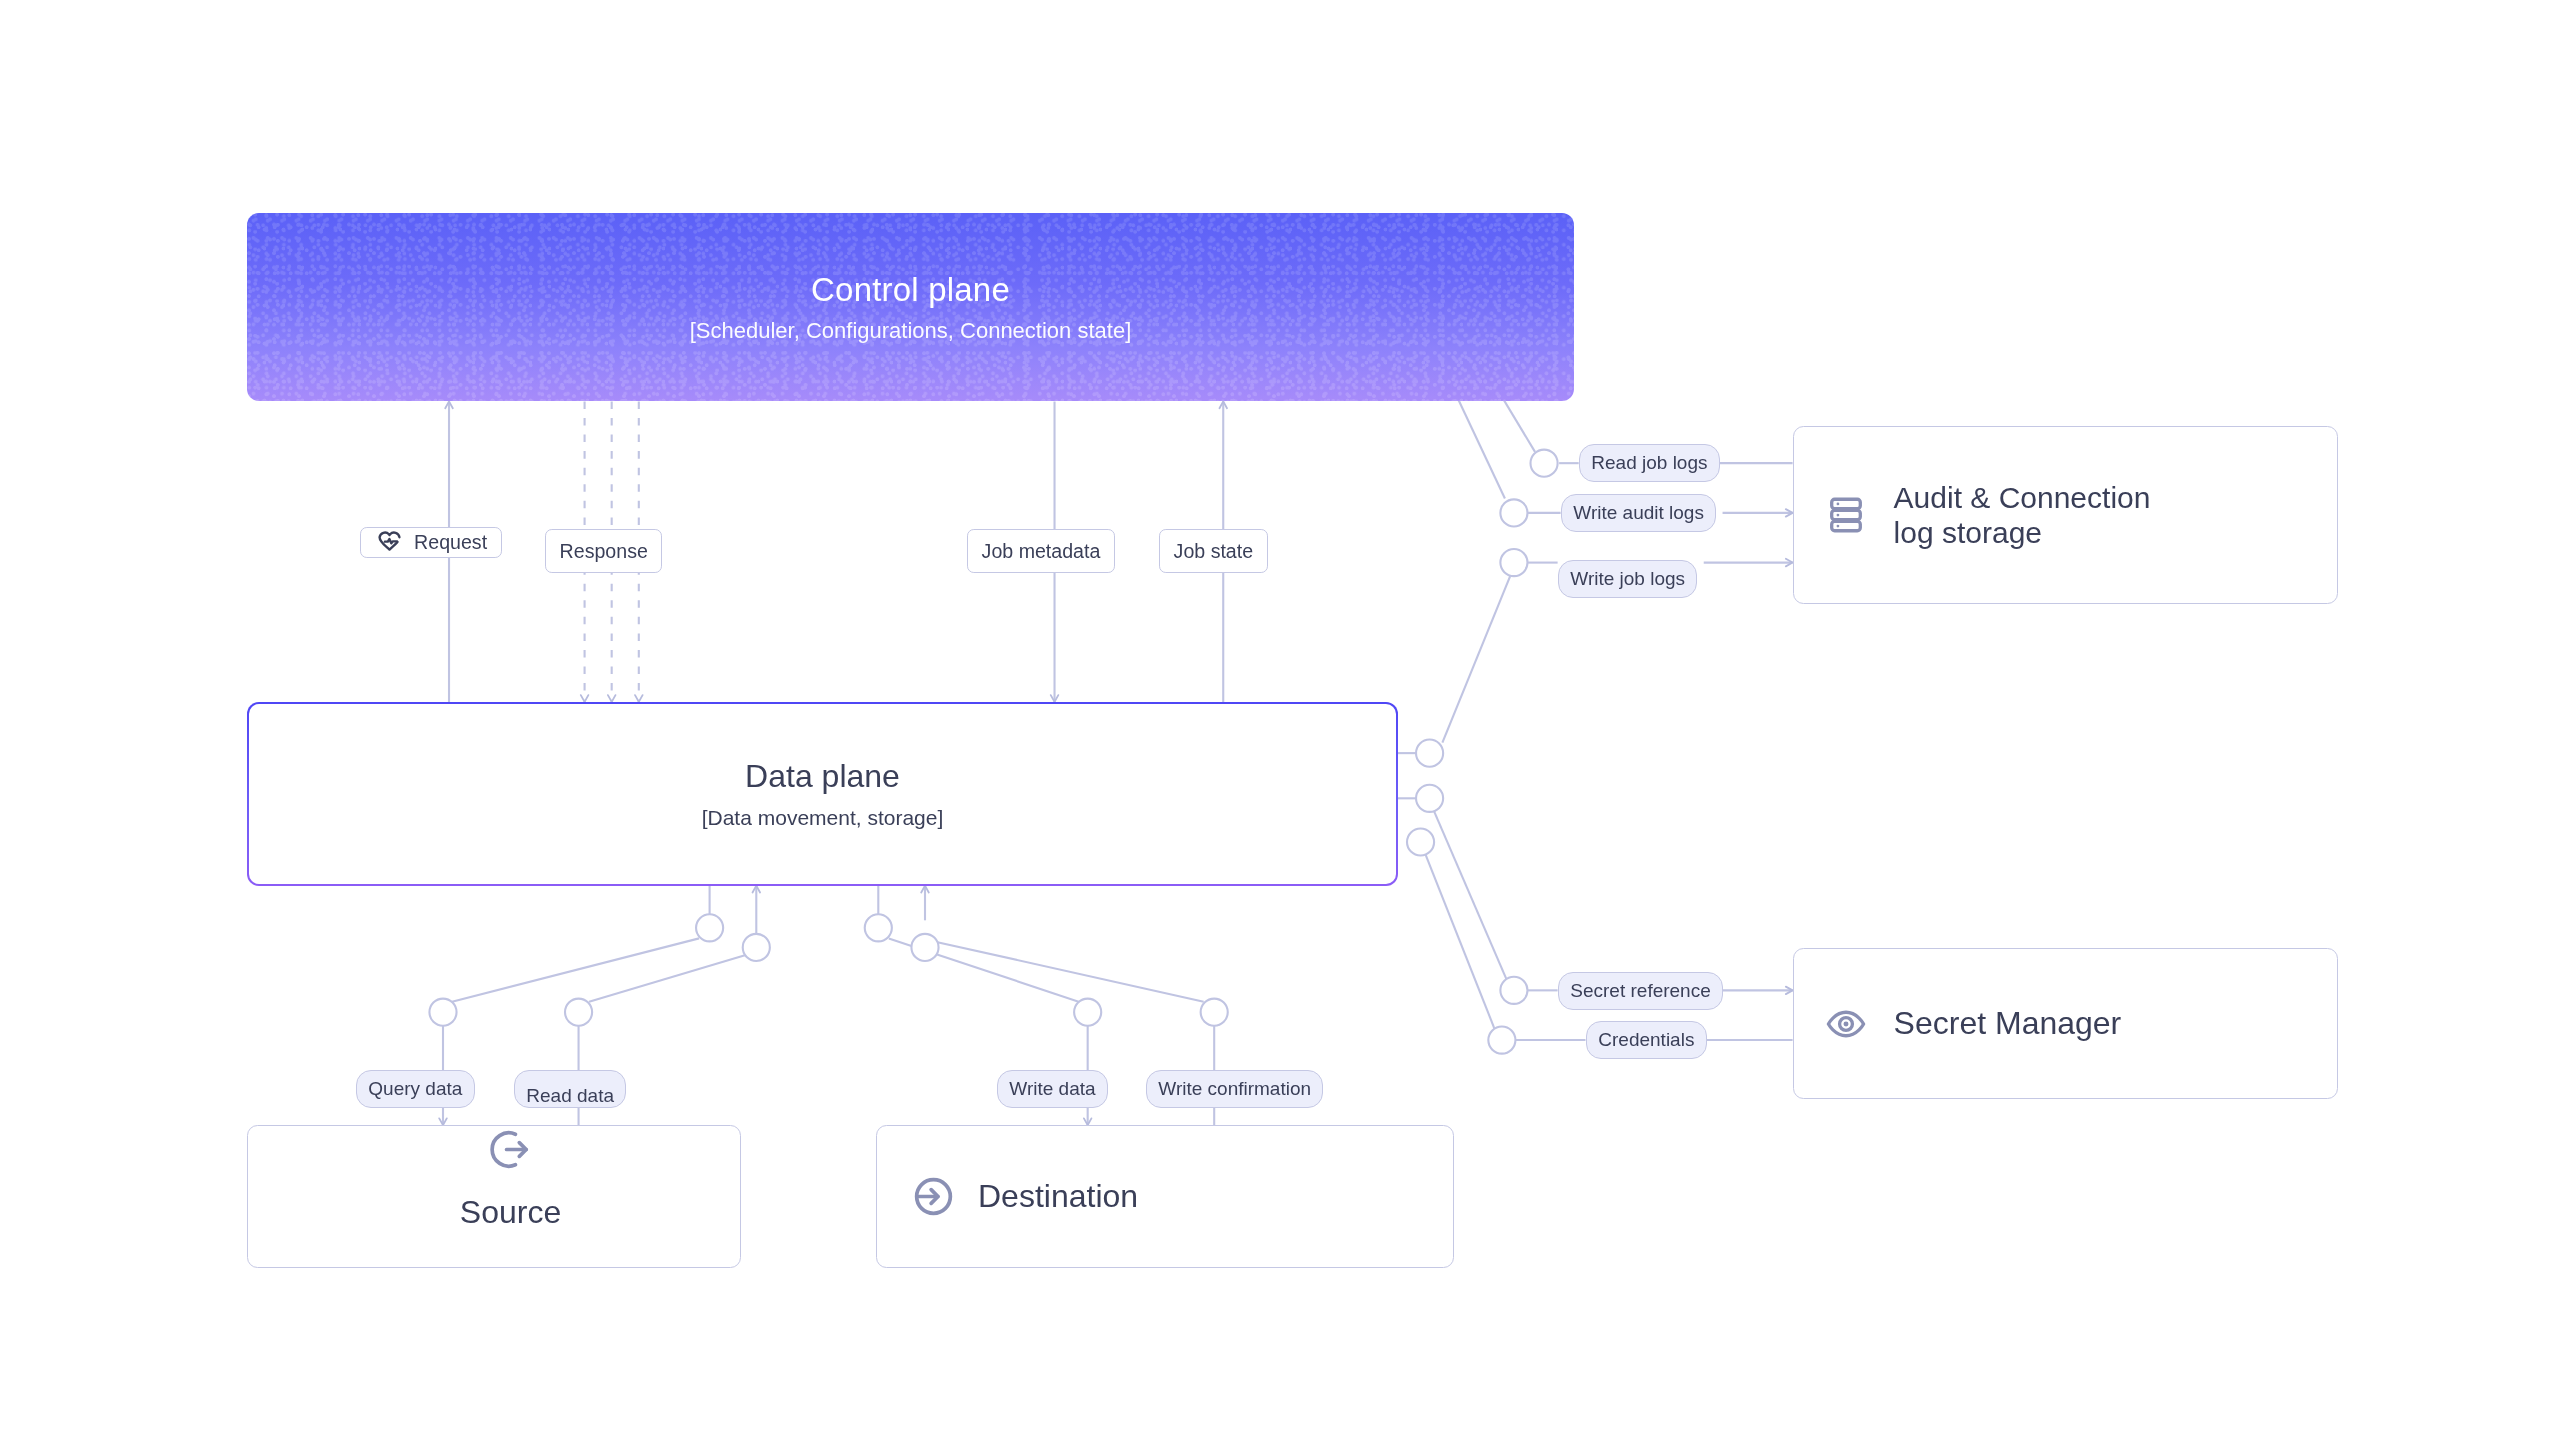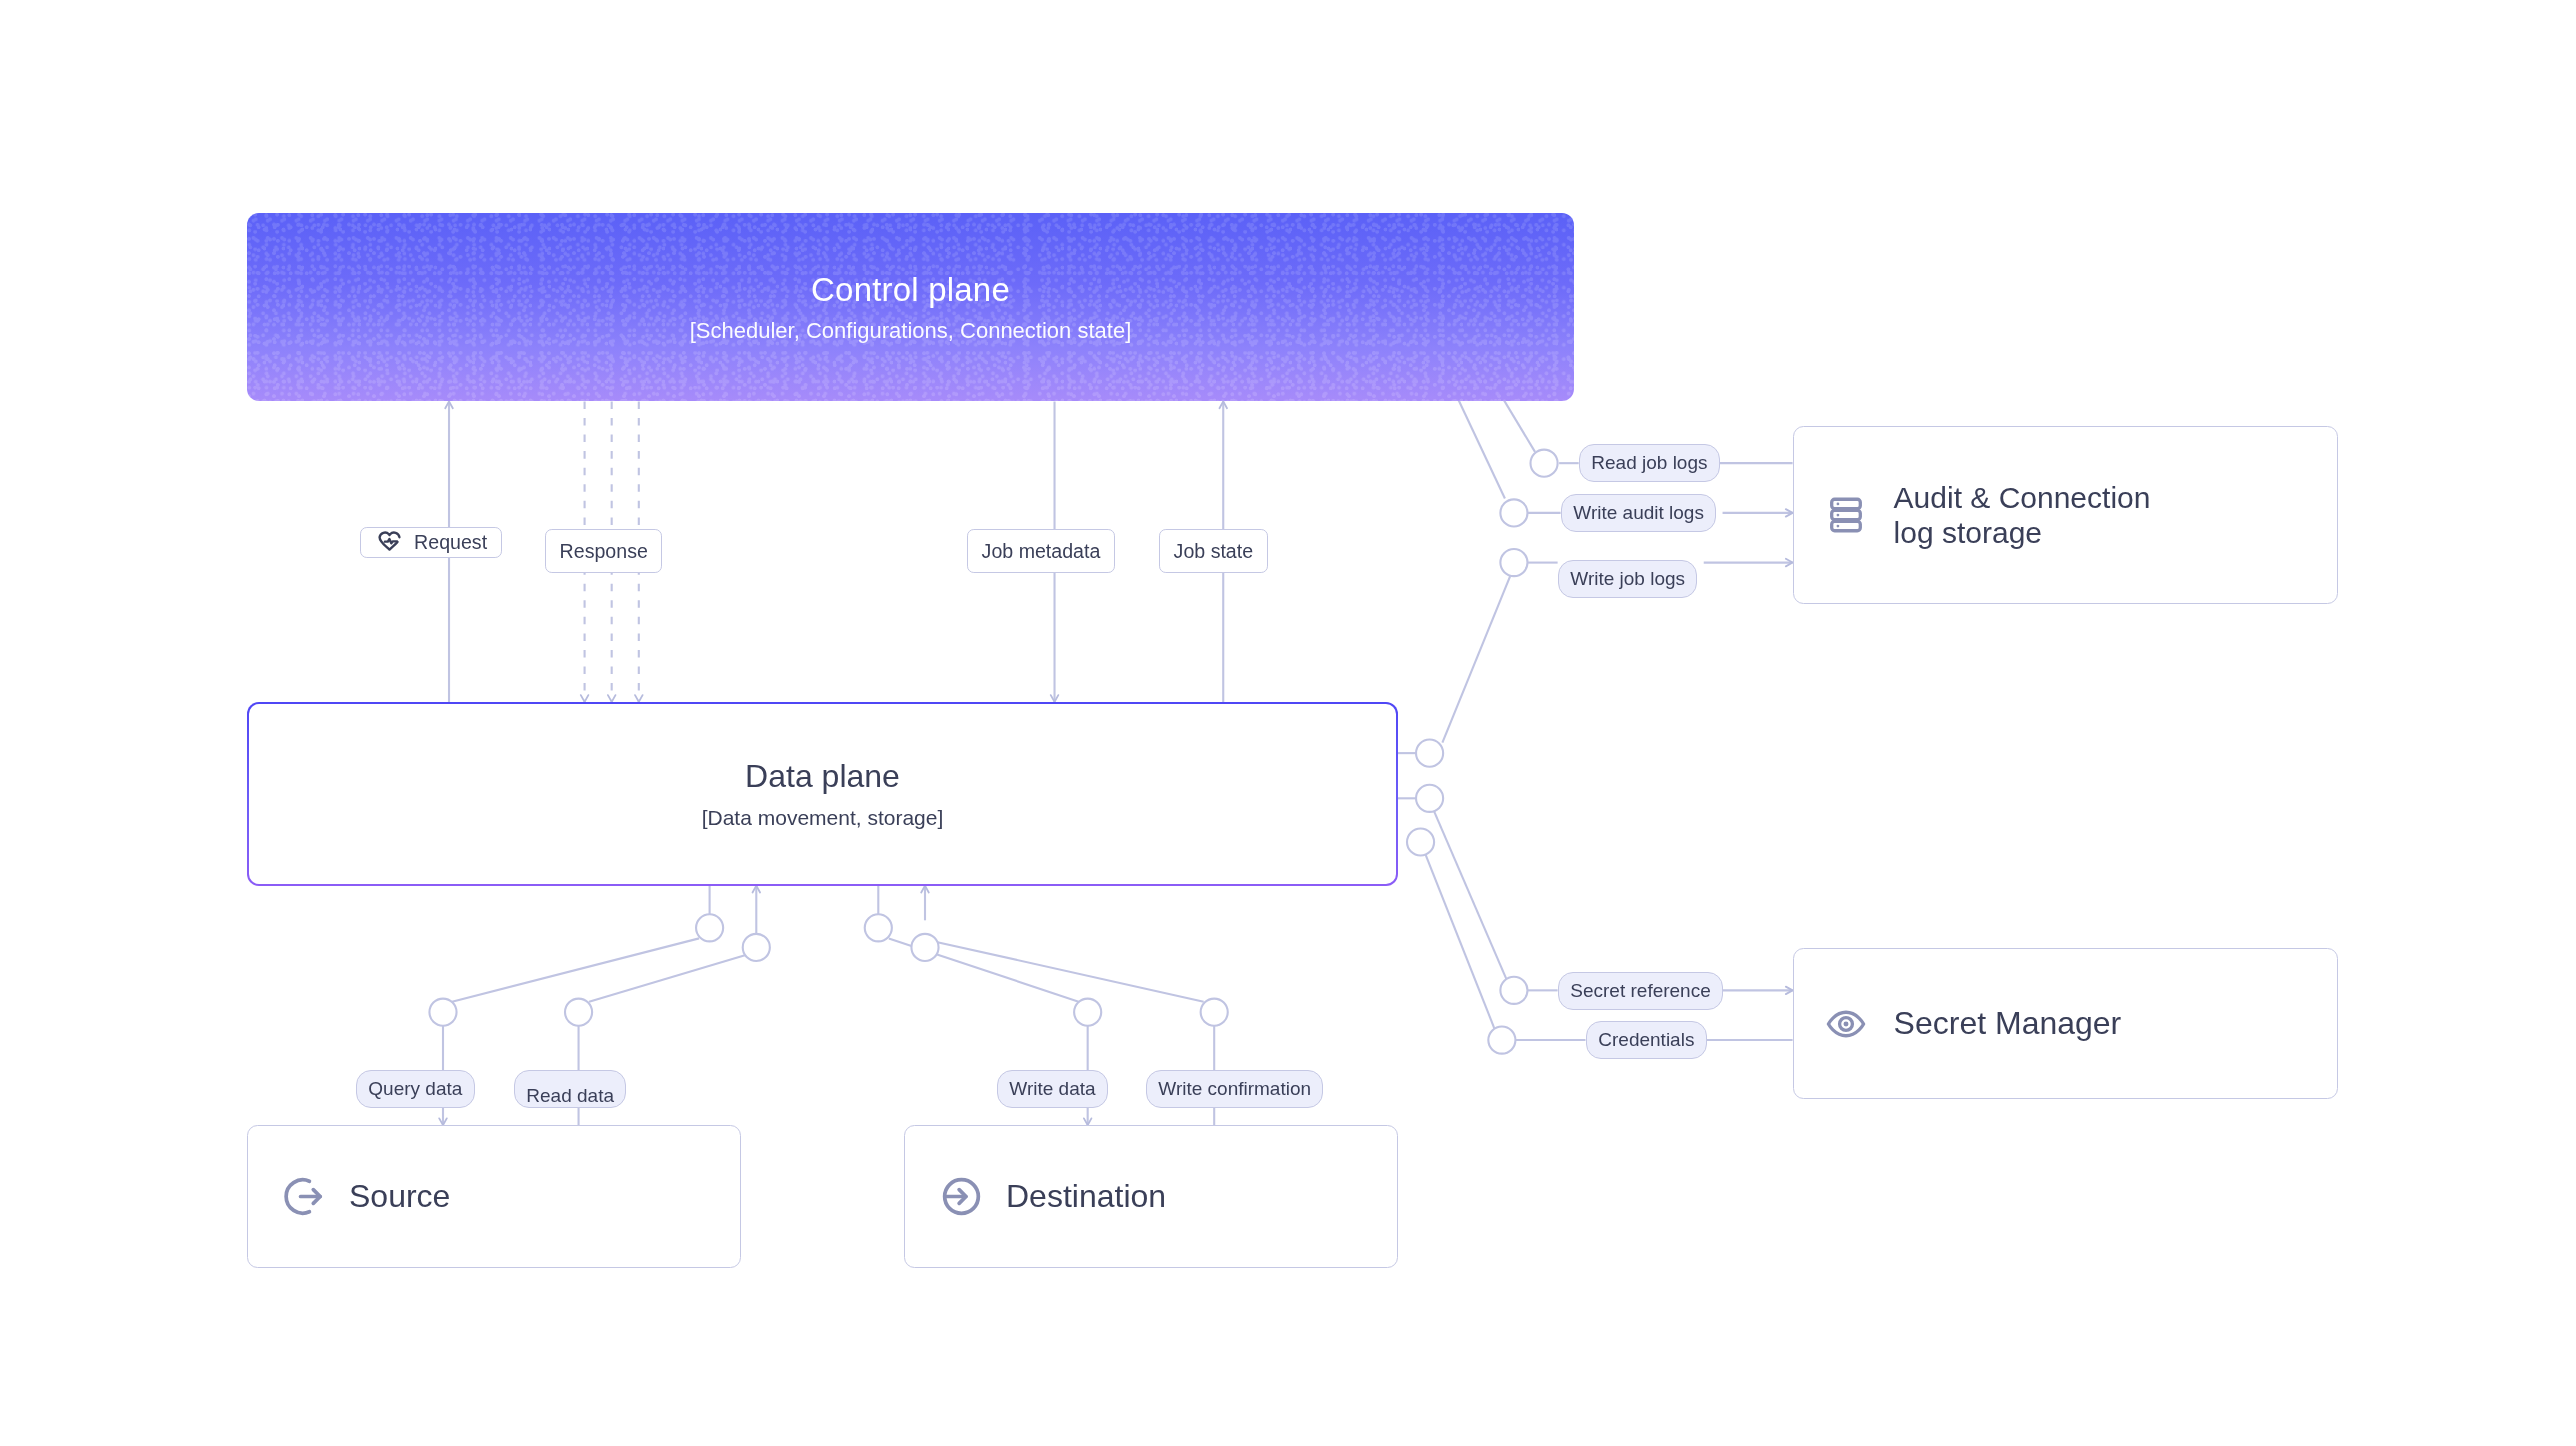--- a/index.html
+++ b/index.html
@@ -263,30 +263,30 @@
     <div class="noise"></div>
     <div class="cp-title">Control plane</div>
     <div class="cp-sub">[Scheduler, Configurations, Connection state]</div>
   </div>
 
   <div class="node data-plane" style="left:247px; top:702px; width:1151px; height:184px;">
     <div class="dp-title">Data plane</div>
     <div class="dp-sub">[Data movement, storage]</div>
   </div>
 
-  <div class="node card" style="left:247px; top:1125px; width:494px; height:143px;">
+  <div class="node card" style="left:247px; top:1125px; width:494px; height:143px;flex-direction:column;">
     <svg class="ico" width="47" height="47" viewBox="0 0 24 24" fill="none" stroke="#8a90b4" stroke-width="1.9" stroke-linecap="round" stroke-linejoin="round">
       <path d="M14.5 4.2A8.5 8.5 0 1 0 14.5 19.8"></path>
       <path d="M10 12h10"></path>
       <path d="M16.5 8.5 20 12l-3.5 3.5"></path>
     </svg>
     <div class="card-title">Source</div>
   </div>
 
-  <div class="node card" style="left:904px; top:1125px; width:494px; height:143px;">
+  <div class="node card" style="left:876px; top:1125px; width:578px; height:143px;">
     <svg class="ico" width="47" height="47" viewBox="0 0 24 24" fill="none" stroke="#8a90b4" stroke-width="1.9" stroke-linecap="round" stroke-linejoin="round">
       <circle cx="12" cy="12" r="8.6"></circle>
       <path d="M3.6 12h10.6"></path>
       <path d="M10.8 8.5 14.3 12l-3.5 3.5"></path>
     </svg>
     <div class="card-title">Destination</div>
   </div>
 
   <div class="node card" style="left:1793px; top:426px; width:545px; height:178px; gap:25.6px; padding-left:30px;">
     <svg class="ico" width="44" height="44" viewBox="0 0 24 24" fill="none" stroke="#8a90b4" stroke-width="1.8" stroke-linecap="round" stroke-linejoin="round">

